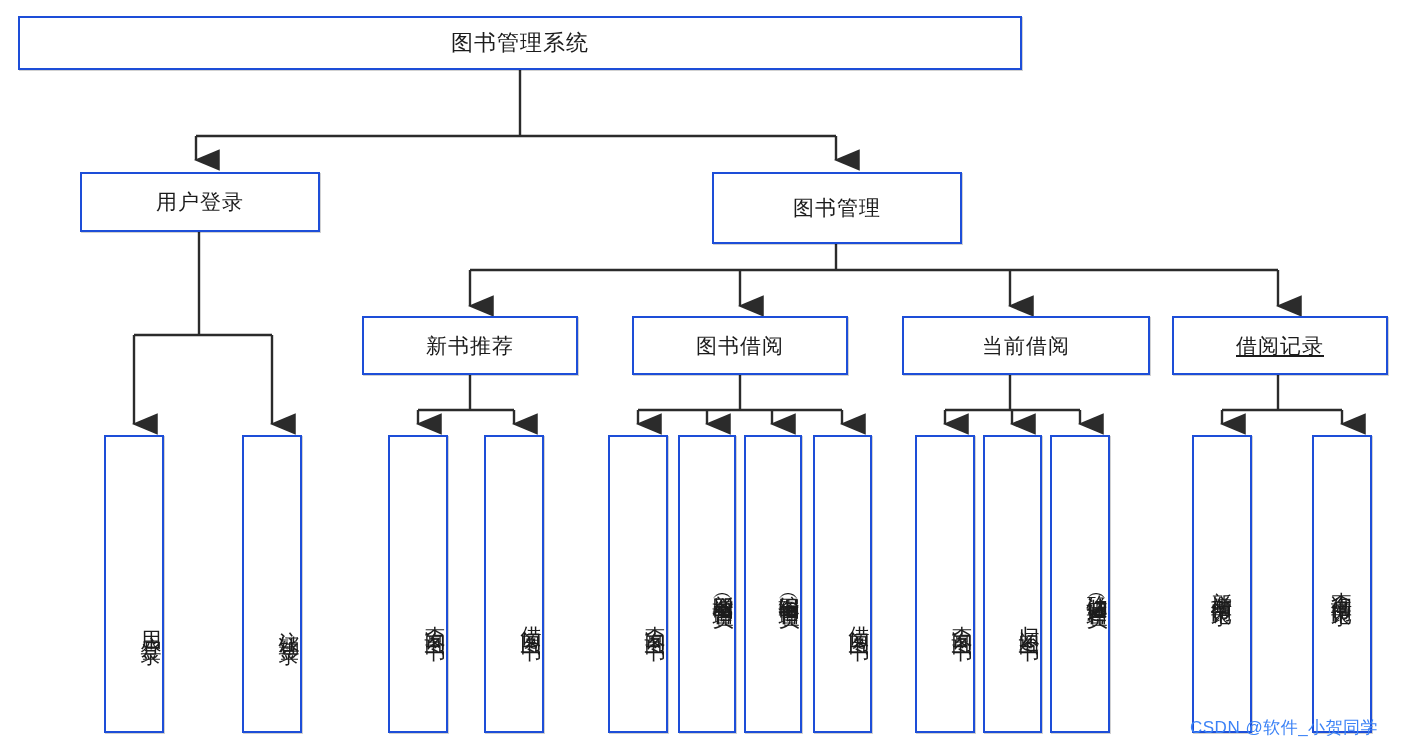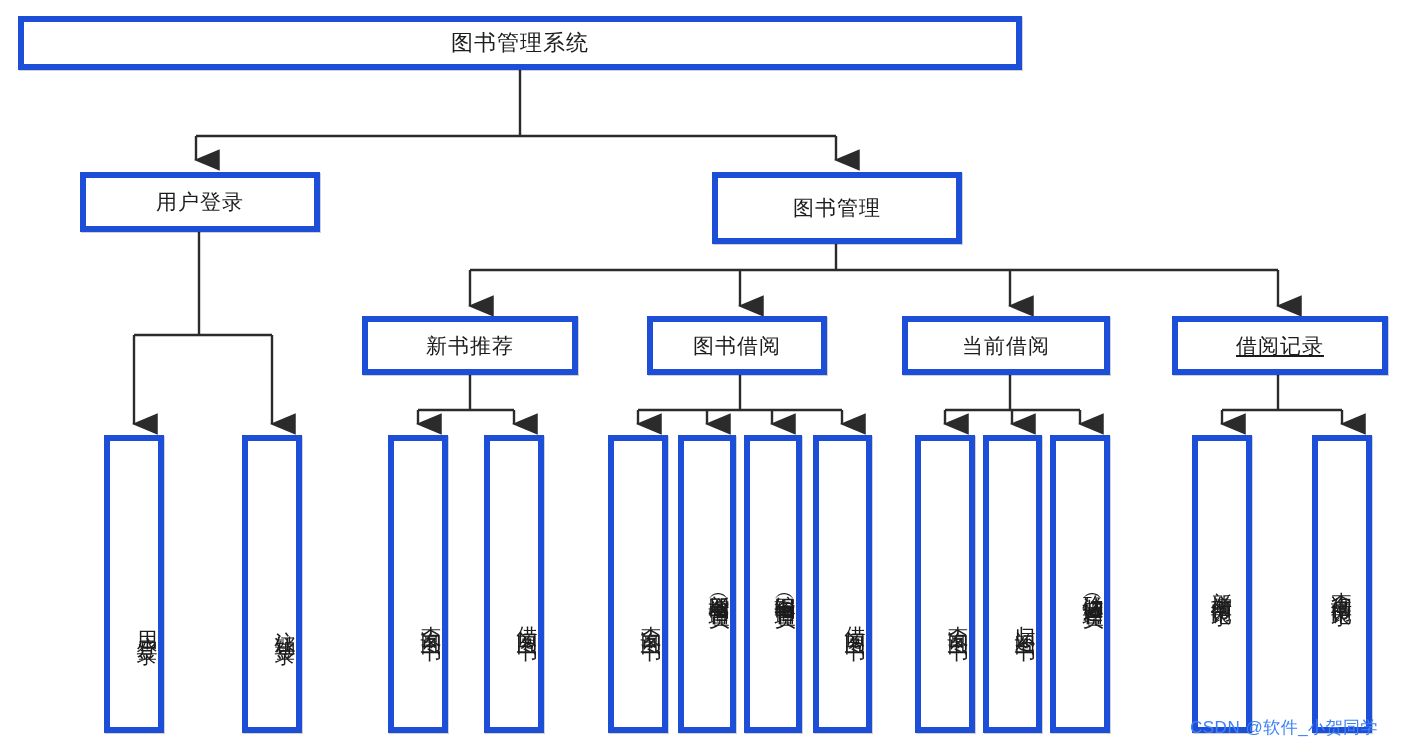--- a/index.html
+++ b/index.html
@@ -22,21 +22,21 @@
     position: absolute;
     left: 0;
     top: 0;
     width: 1405px;
     height: 747px;
     pointer-events: none;
   }
   .node {
     position: absolute;
     box-sizing: border-box;
-    border: 6px solid #1d4ed8;
+    border: 2px solid #1d4ed8;
     background: #ffffff;
     display: flex;
     align-items: center;
     justify-content: center;
     color: #1c1c1c;
     box-shadow: 1px 1px 0 rgba(0,0,0,0.18);
   }
   .node.horizontal {
     font-size: 21px;
     letter-spacing: 1px;
@@ -135,24 +135,24 @@
   <div class="node horizontal" style="left:80px; top:172px; width:240px; height:60px;">
     <span class="node-label">用户登录</span>
   </div>
   <div class="node horizontal" style="left:712px; top:172px; width:250px; height:72px;">
     <span class="node-label">图书管理</span>
   </div>
 
   <div class="node horizontal" style="left:362px; top:316px; width:216px; height:59px;align-items:center;">
     <span class="node-label">新书推荐</span>
   </div>
-  <div class="node horizontal" style="left:632px; top:316px; width:180px; height:59px;margin-left:15px;">
+  <div class="node horizontal" style="left:632px; top:316px; width:216px; height:59px;">
     <span class="node-label">图书借阅</span>
   </div>
-  <div class="node horizontal" style="left:902px; top:316px; width:208px; height:59px;">
+  <div class="node horizontal" style="left:902px; top:316px; width:248px; height:59px;">
     <span class="node-label">当前借阅</span>
   </div>
   <div class="node horizontal" style="left:1172px; top:316px; width:216px; height:59px;text-decoration:underline;">
     <span class="node-label">借阅记录</span>
   </div>
 
   <div class="node vertical" style="left:104px; top:435px; width:60px; height:298px; padding-top:80px;">
     <span class="node-label">用户登录</span>
   </div>
   <div class="node vertical" style="left:242px; top:435px; width:60px; height:298px; padding-top:80px;">

